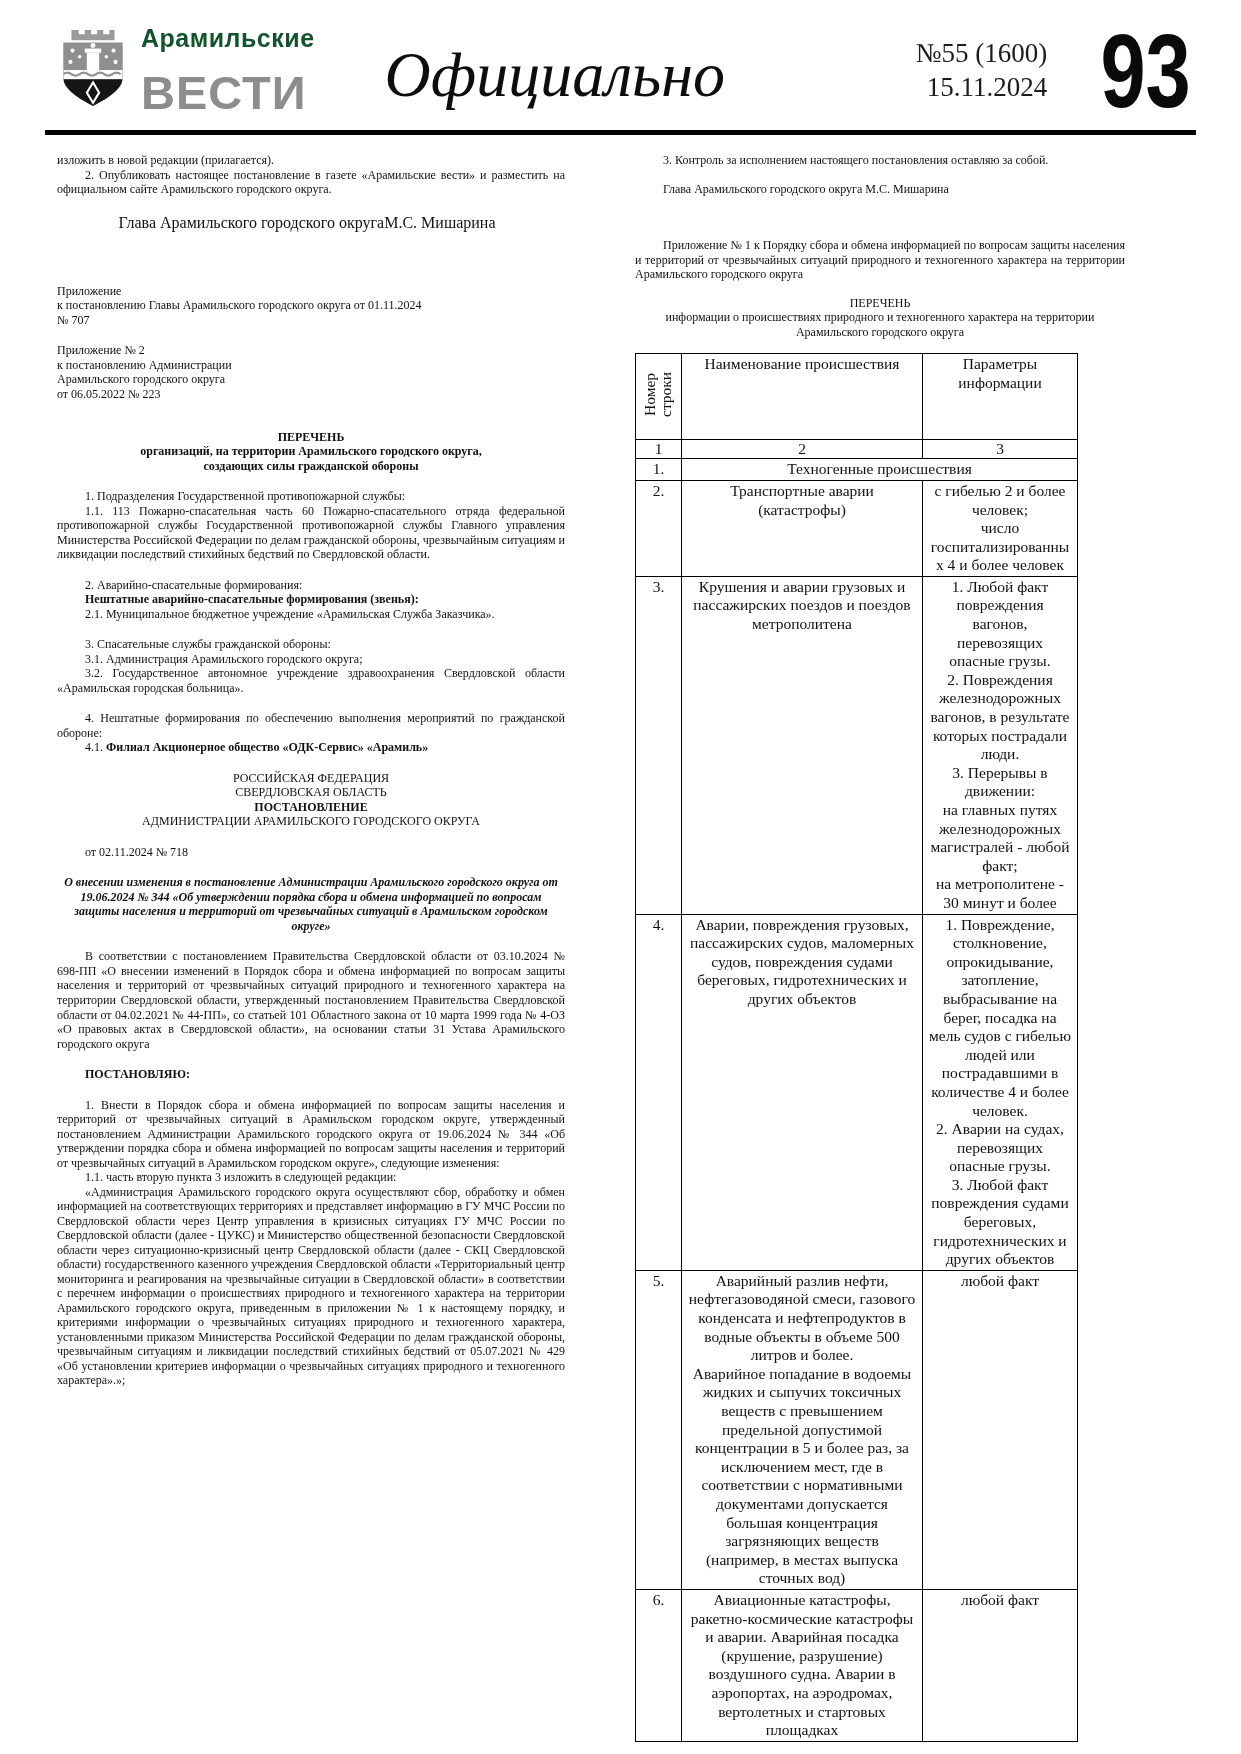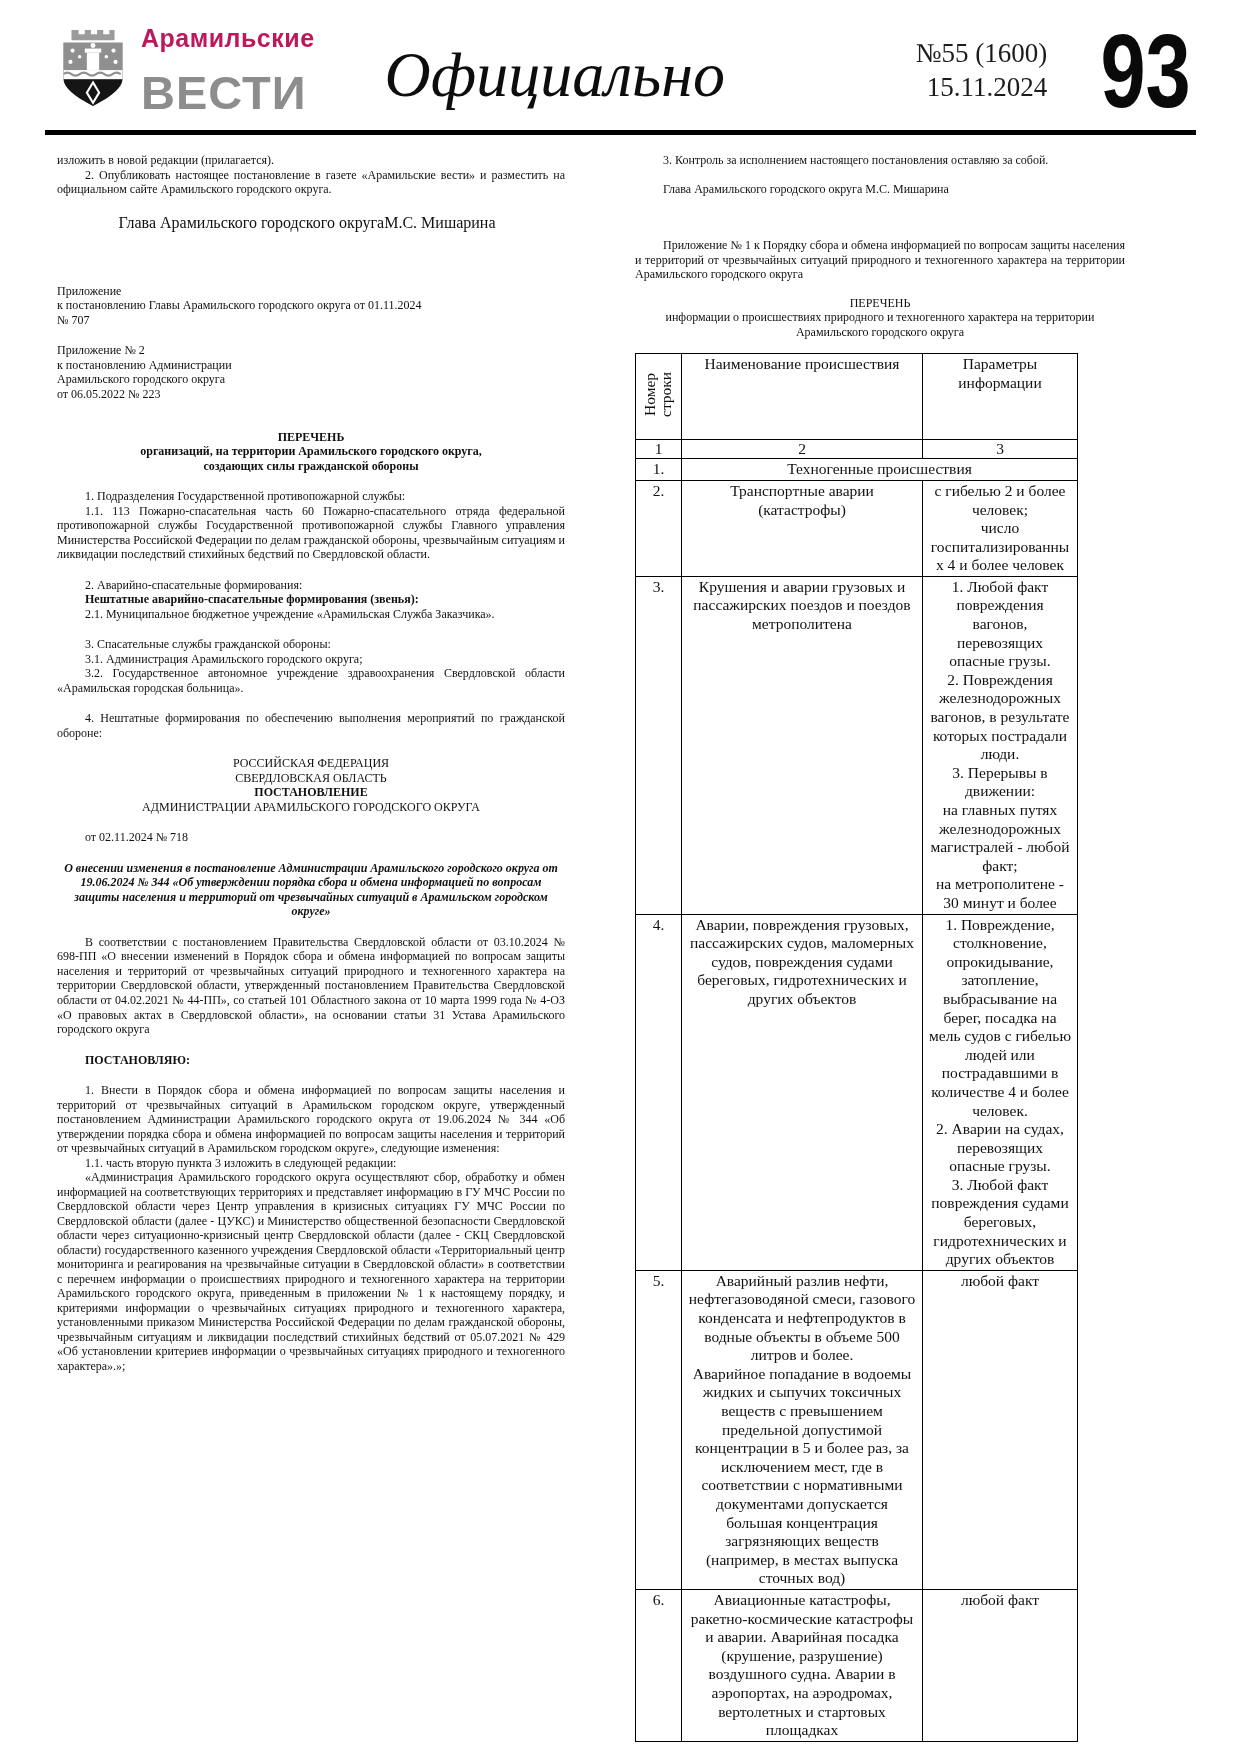--- a/index.html
+++ b/index.html
@@ -2,21 +2,21 @@
 <html><head>
 <meta charset="utf-8">
 <style>
   html,body{margin:0;padding:0;background:#9a9a9a;}
   .page{width:1241px;height:1754px;background:#ffffff;margin:0 auto;position:relative;
         font-family:"Liberation Serif",serif;color:#111;overflow:hidden;}
   
   .masthead{display:flex;align-items:center;padding:26px 50px 10px 57px;}
   .brand{display:flex;align-items:flex-start;gap:12px;flex:0 0 auto;}
   .brand-text{display:flex;flex-direction:column;line-height:1;}
-  .brand-top{font-family:"Liberation Sans",sans-serif;font-weight:bold;font-size:25px;color:#be185d;letter-spacing:.5px;}
+  .brand-top{font-family:"Liberation Sans",sans-serif;font-weight:bold;font-size:25px;color:#14532d;letter-spacing:.5px;}
   .brand-bottom{font-family:"Liberation Sans",sans-serif;font-weight:bold;font-size:47px;color:#8d8d8d;letter-spacing:1px;margin-top:18px;}
   .section-title{flex:0 0 auto;margin-left:70px;font-style:italic;font-size:64px;color:#0d0d0d;
                  font-family:"Liberation Serif",serif;transform:translateY(4px);}
   .issue{margin-left:auto;text-align:right;font-size:27px;line-height:1.25;color:#1c1c1c;margin-right:28px;}
   .page-num{font-family:"Liberation Sans",sans-serif;font-weight:bold;font-size:104px;line-height:.85;
             transform:scaleX(.78);transform-origin:right center;color:#0a0a0a;}
   .rule{height:5px;background:#000;margin:4px 45px 0 45px;}
   
   .content{display:flex;padding:18px 56px 0 57px;gap:70px;align-items:flex-start;}
   .col-left{width:508px;flex:0 0 auto;}
@@ -120,20 +120,21 @@
         <div class="gap" style="height: 16px;"></div>
         <div class="blk p">2. Аварийно-спасательные формирования:</div>
         <div class="blk pb">Нештатные аварийно-спасательные формирования (звенья):</div>
         <div class="blk p">2.1. Муниципальное бюджетное учреждение «Арамильская Служба Заказчика».</div>
         <div class="gap" style="height: 16px;"></div>
         <div class="blk p">3. Спасательные службы гражданской обороны:</div>
         <div class="blk p">3.1. Администрация Арамильского городского округа;</div>
         <div class="blk p">3.2. Государственное автономное учреждение здравоохранения Свердловской области «Арамильская городская больница».</div>
         <div class="gap" style="height: 16px;"></div>
         <div class="blk p">4. Нештатные формирования по обеспечению выполнения мероприятий по гражданской обороне:</div>
+        <div class="blk rich"><span>4.1. </span><span class="bold">Филиал Акционерное общество «ОДК-Сервис» «Арамиль»</span></div>
         <div class="gap" style="height: 16px;"></div>
         <div class="blk center">РОССИЙСКАЯ ФЕДЕРАЦИЯ</div>
         <div class="blk center">СВЕРДЛОВСКАЯ ОБЛАСТЬ</div>
         <div class="blk centerb">ПОСТАНОВЛЕНИЕ</div>
         <div class="blk center">АДМИНИСТРАЦИИ АРАМИЛЬСКОГО ГОРОДСКОГО ОКРУГА</div>
         <div class="gap" style="height: 16px;"></div>
         <div class="blk p">от 02.11.2024 № 718</div>
         <div class="gap" style="height: 16px;"></div>
         <div class="blk centerbi">О внесении изменения в постановление Администрации Арамильского городского округа от 19.06.2024 № 344 «Об утверждении порядка сбора и обмена информацией по вопросам защиты населения и территорий от чрезвычайных ситуаций в Арамильском городском округе»</div>
         <div class="gap" style="height: 16px;"></div>

